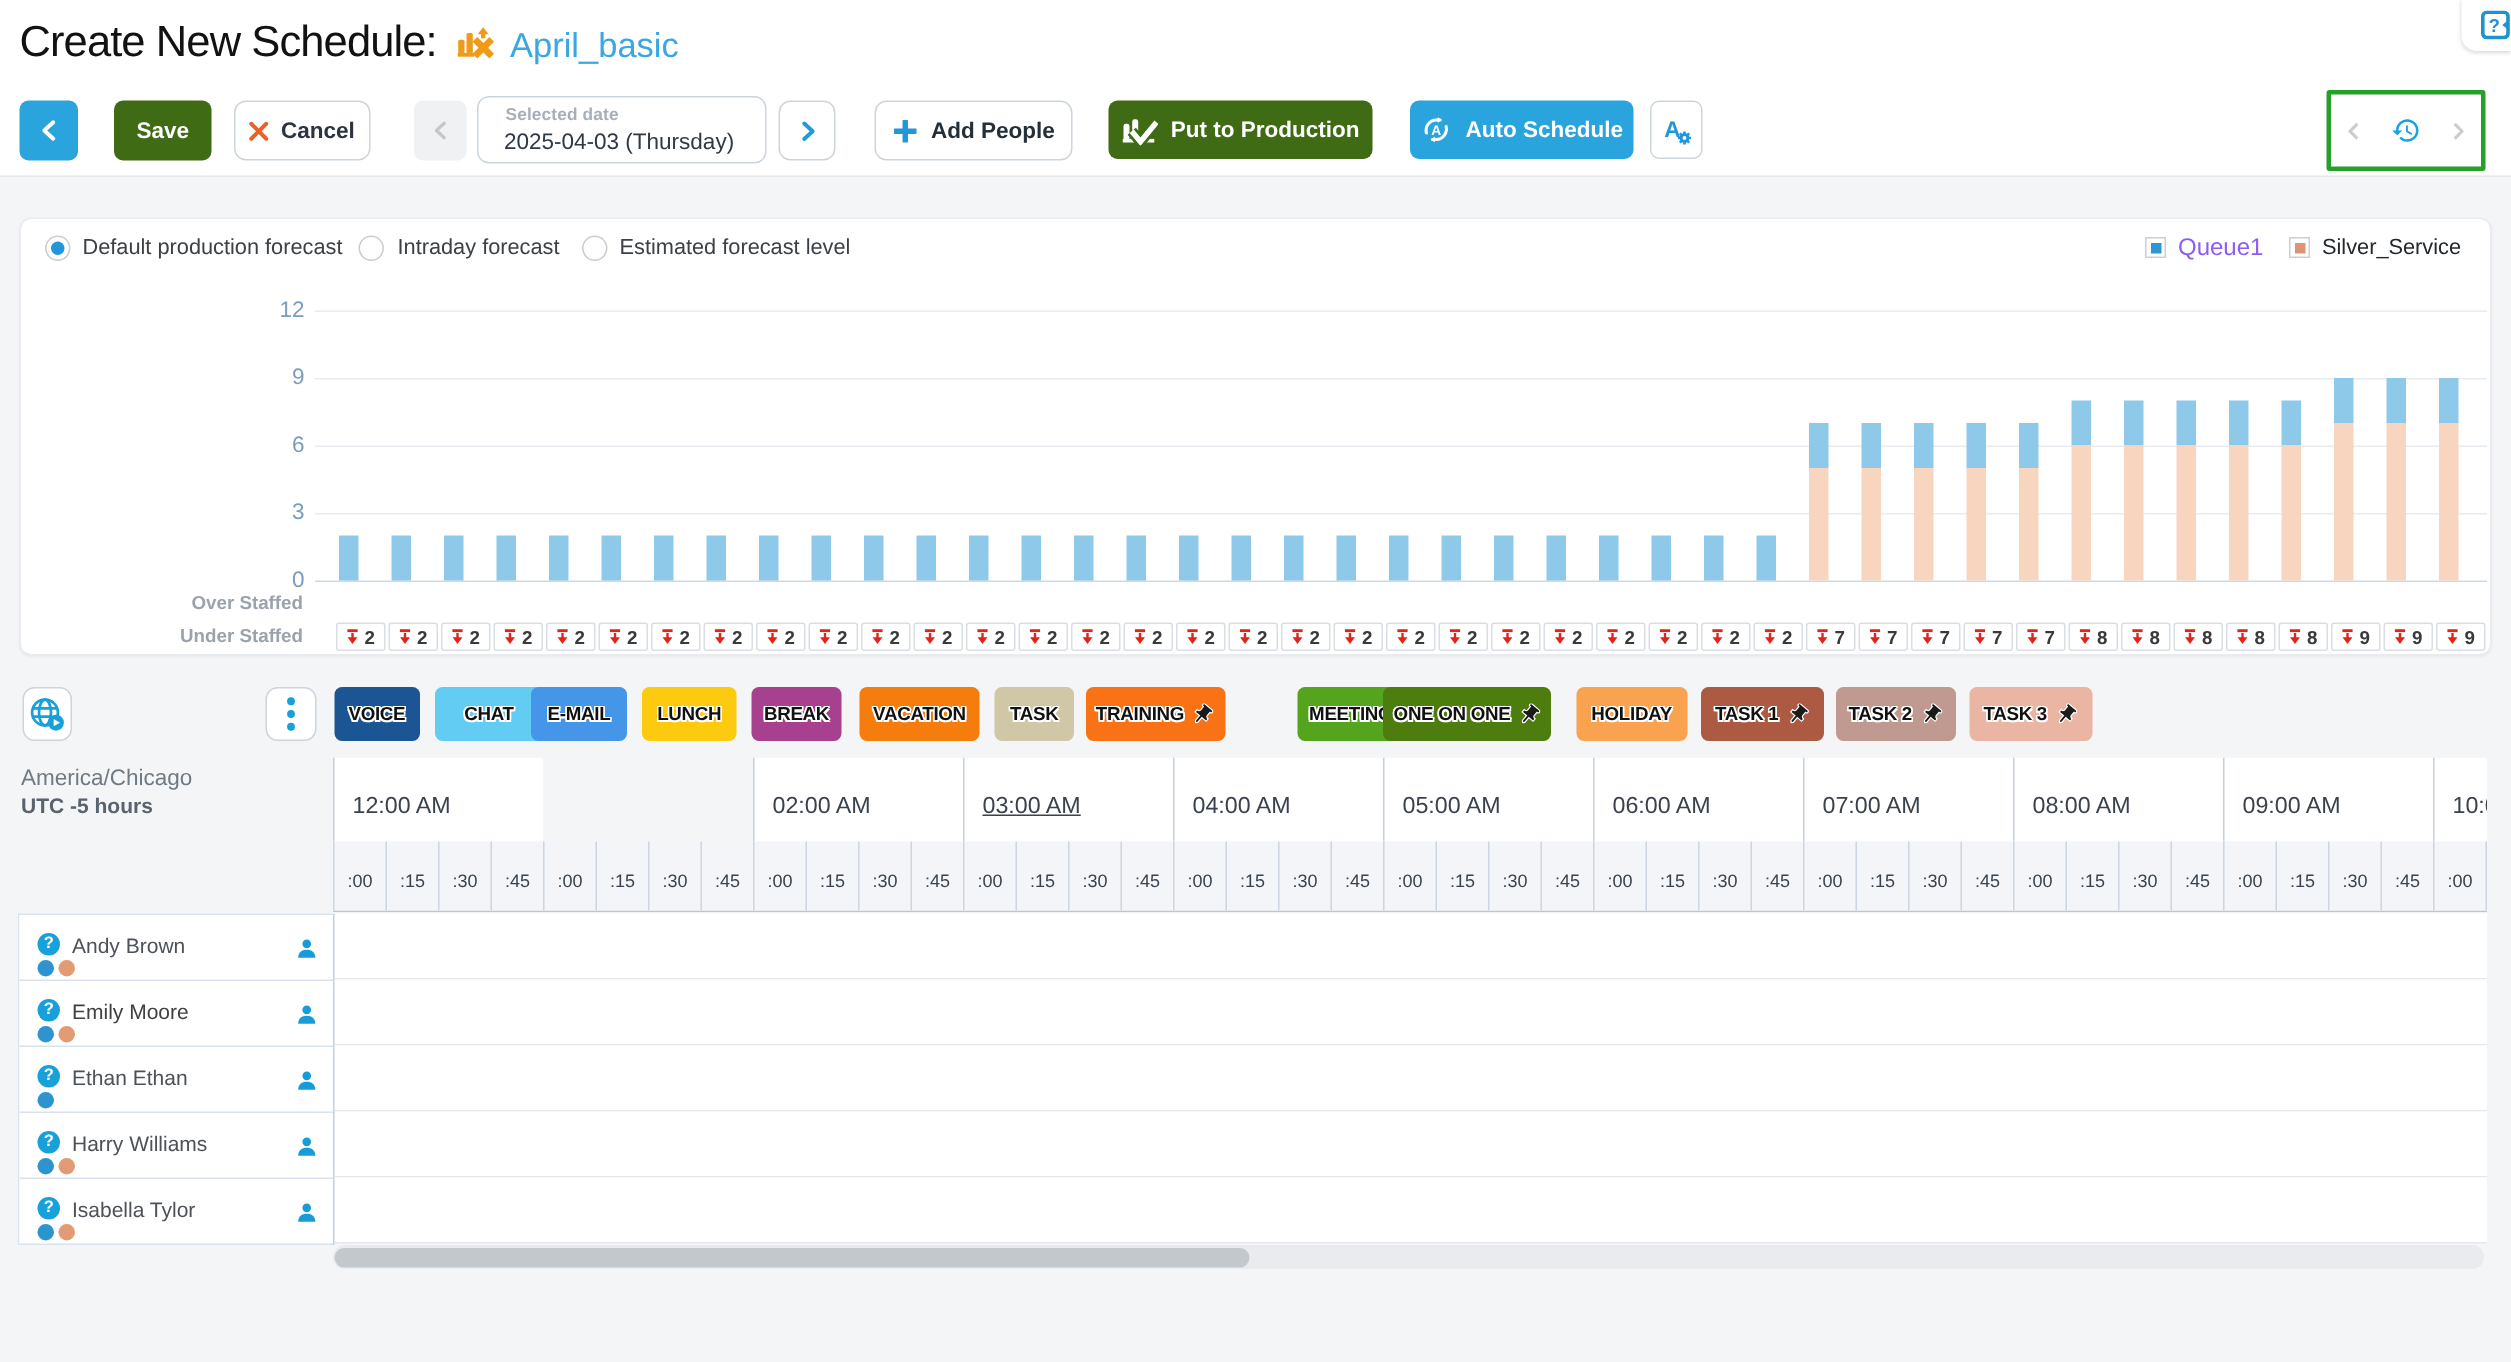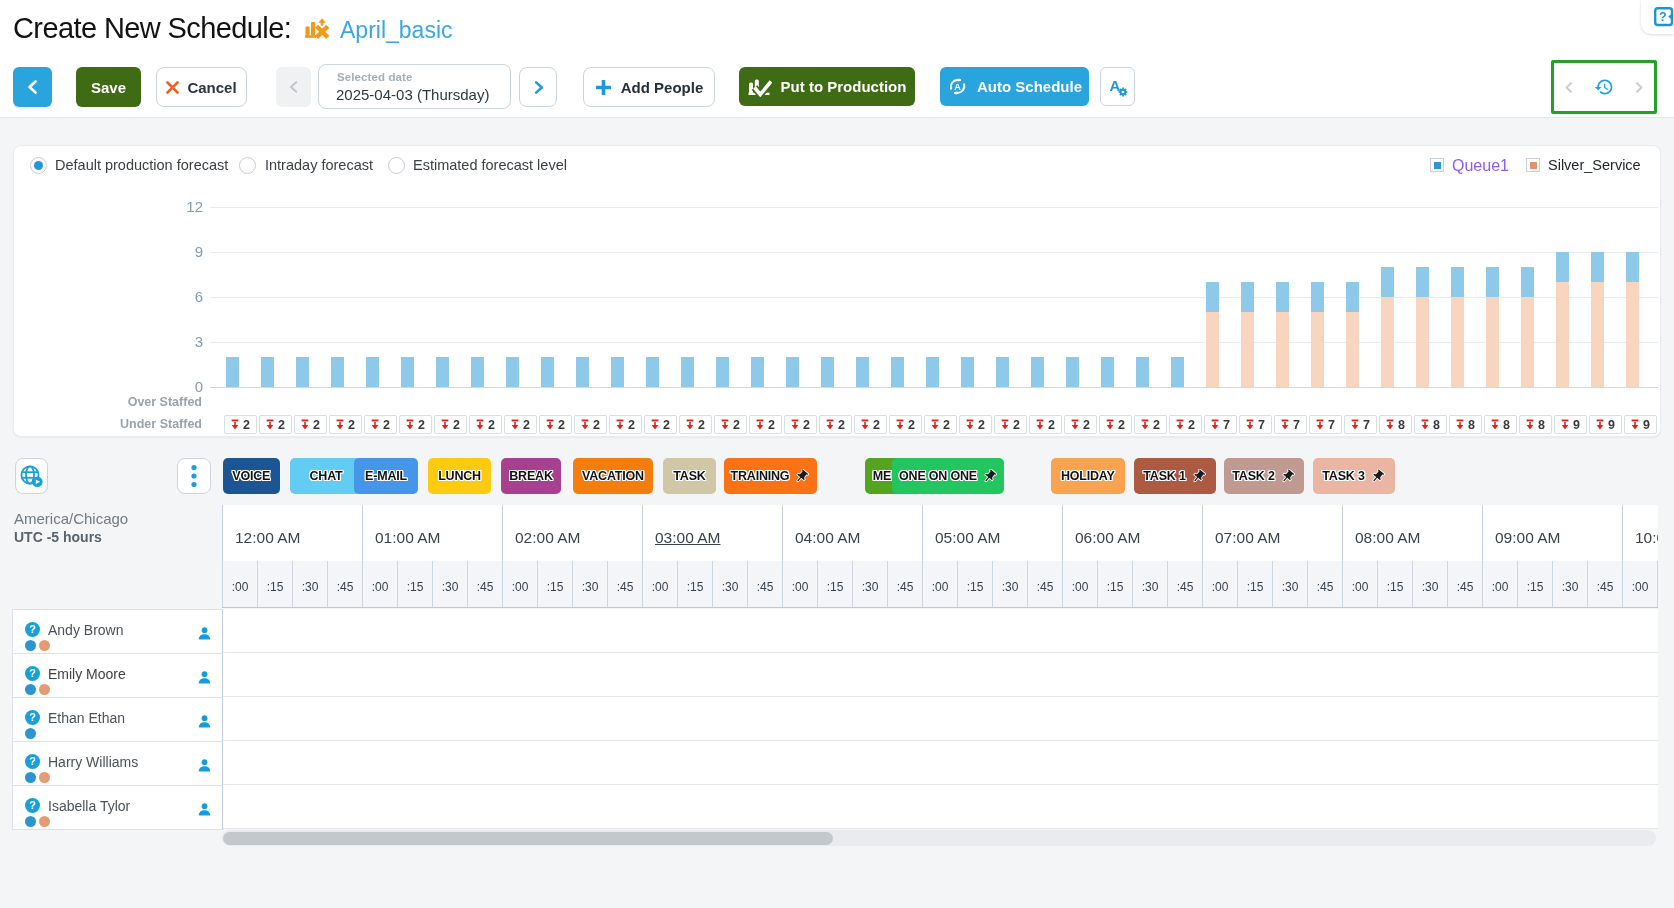--- a/index.html
+++ b/index.html
@@ -682,21 +682,21 @@
     <svg width="15" height="15" viewBox="0 0 24 24">
       <path d="M16 9V4h1c.55 0 1-.45 1-1s-.45-1-1-1H7c-.55 0-1 .45-1 1s.45 1 1 1h1v5c0 1.66-1.34 3-3 3v2h5.97v7l1 1 1-1v-7H19v-2c-1.66 0-3-1.34-3-3z" fill="#1b1b1b" stroke="#fff" stroke-width="2.6" paint-order="stroke" transform="rotate(40 12 12)"></path>
     </svg>
   </div>
 <div class="tag" style="left:829px;width:91px;background:#55a41e;margin-left:36px;">
     <span>MEETING</span>
     <svg width="15" height="15" viewBox="0 0 24 24">
       <path d="M16 9V4h1c.55 0 1-.45 1-1s-.45-1-1-1H7c-.55 0-1 .45-1 1s.45 1 1 1h1v5c0 1.66-1.34 3-3 3v2h5.97v7l1 1 1-1v-7H19v-2c-1.66 0-3-1.34-3-3z" fill="#1b1b1b" stroke="#fff" stroke-width="2.6" paint-order="stroke" transform="rotate(40 12 12)"></path>
     </svg>
   </div>
-<div class="tag" style="left:892px;width:112px;background:#22c55e;">
+<div class="tag" style="left:922px;width:112px;background:#4d7c0f;">
     <span>ONE ON ONE</span>
     <svg width="15" height="15" viewBox="0 0 24 24">
       <path d="M16 9V4h1c.55 0 1-.45 1-1s-.45-1-1-1H7c-.55 0-1 .45-1 1s.45 1 1 1h1v5c0 1.66-1.34 3-3 3v2h5.97v7l1 1 1-1v-7H19v-2c-1.66 0-3-1.34-3-3z" fill="#1b1b1b" stroke="#fff" stroke-width="2.6" paint-order="stroke" transform="rotate(40 12 12)"></path>
     </svg>
   </div>
 <div class="tag" style="left:1051px;width:73.5px;background:#f9a24f;">
     <span>HOLIDAY</span>
   </div>
 <div class="tag" style="left:1133.5px;width:82px;background:#ac5a42;">
     <span>TASK 1</span>
@@ -711,21 +711,20 @@
     </svg>
   </div>
 <div class="tag" style="left:1312.5px;width:82px;background:#eab5a2;">
     <span>TASK 3</span>
     <svg width="15" height="15" viewBox="0 0 24 24">
       <path d="M16 9V4h1c.55 0 1-.45 1-1s-.45-1-1-1H7c-.55 0-1 .45-1 1s.45 1 1 1h1v5c0 1.66-1.34 3-3 3v2h5.97v7l1 1 1-1v-7H19v-2c-1.66 0-3-1.34-3-3z" fill="#1b1b1b" stroke="#fff" stroke-width="2.6" paint-order="stroke" transform="rotate(40 12 12)"></path>
     </svg>
   </div>
 <div class="abs" style="left:222px;top:505px;width:1436px;height:103px;overflow:hidden;border-bottom:1px solid #bcc7d4;">
     <div class="hourcell" style="left:0px;width:140px;">12:00 AM</div>
-    <div class="hourcell" style="left:140px;width:140px;">01:00 AM</div>
     <div class="hourcell" style="left:280px;width:140px;">02:00 AM</div>
     <div class="hourcell" style="left:420px;width:140px;text-decoration:underline;">03:00 AM</div>
     <div class="hourcell" style="left:560px;width:140px;">04:00 AM</div>
     <div class="hourcell" style="left:700px;width:140px;">05:00 AM</div>
     <div class="hourcell" style="left:840px;width:140px;">06:00 AM</div>
     <div class="hourcell" style="left:980px;width:140px;">07:00 AM</div>
     <div class="hourcell" style="left:1120px;width:140px;">08:00 AM</div>
     <div class="hourcell" style="left:1260px;width:140px;">09:00 AM</div>
     <div class="hourcell" style="left:1400px;width:140px;">10:00 AM</div>
     <div class="subcell" style="left:0px;width:35px;">:00</div>

